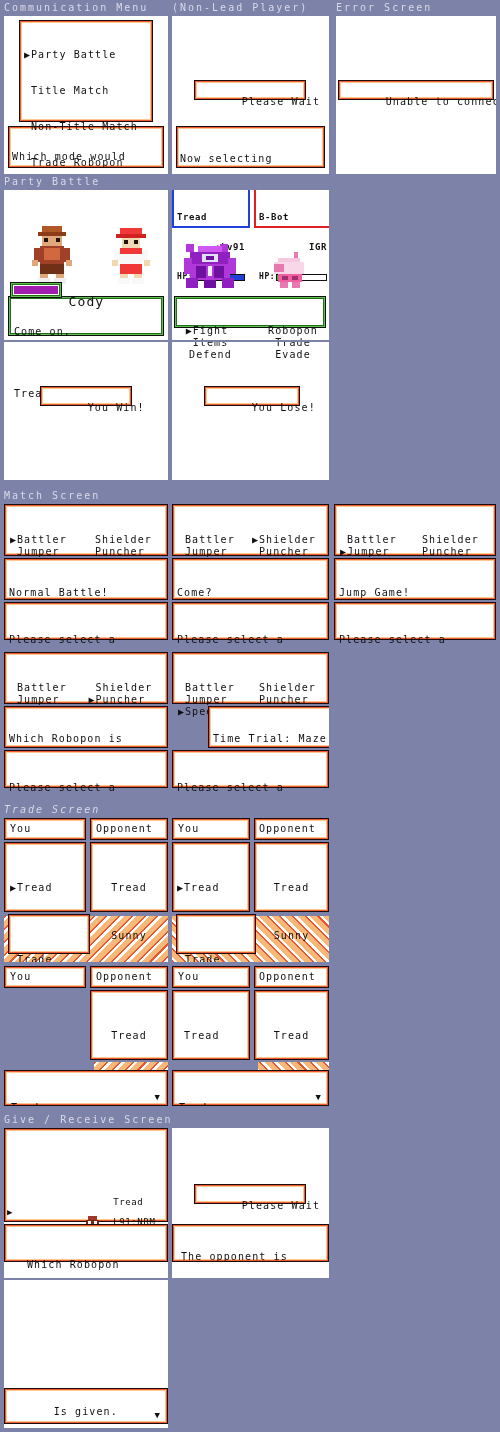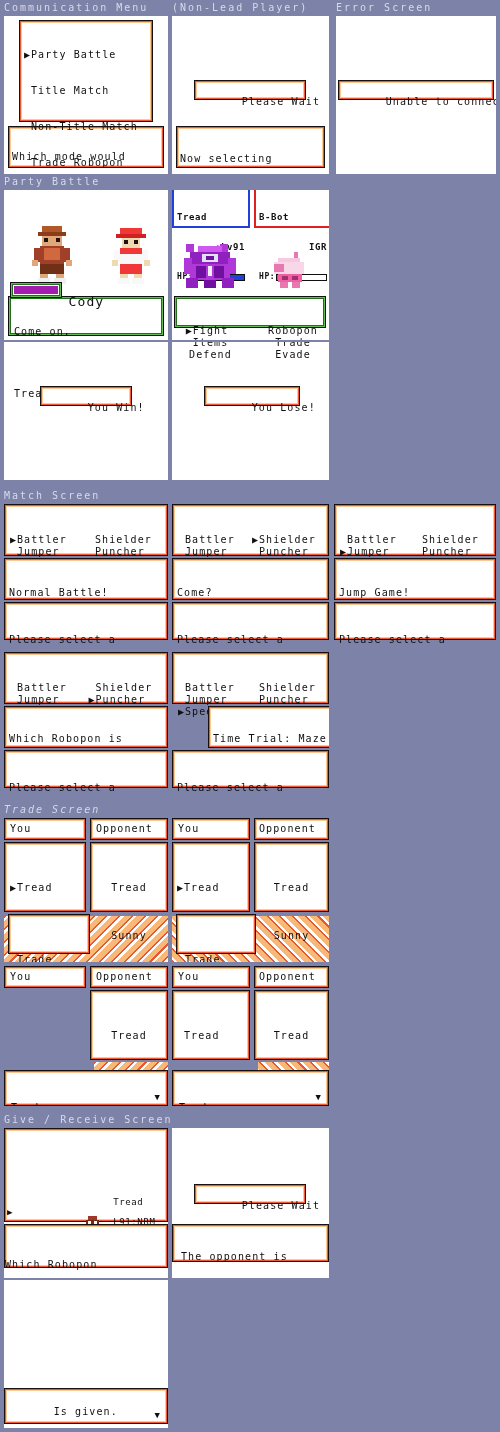--- a/index.html
+++ b/index.html
@@ -551,21 +551,21 @@
             </span>
           </span>
         </div>
         
         
         
         
       </div>
     </div>
 
-    <div class="win" style="left:0;top:96px;width:164px;height:44px;padding:7px 0;line-height:13px;">
+    <div class="win" style="left:0;top:96px;width:164px;height:38px;padding:7px 22px;line-height:13px;">
       <div>Which Robopon</div>
       
     </div>
   </div>
 
   <div class="panel" style="left:172px;top:1128px;width:157px;height:150px;">
     <div class="win" style="left:22px;top:56px;width:112px;height:20px;padding-top:3px;">
       <span>Please Wait</span>
     </div>
     <div class="win tight" style="left:0;top:96px;width:157px;height:38px;padding:4px 8px;line-height:11px;">

